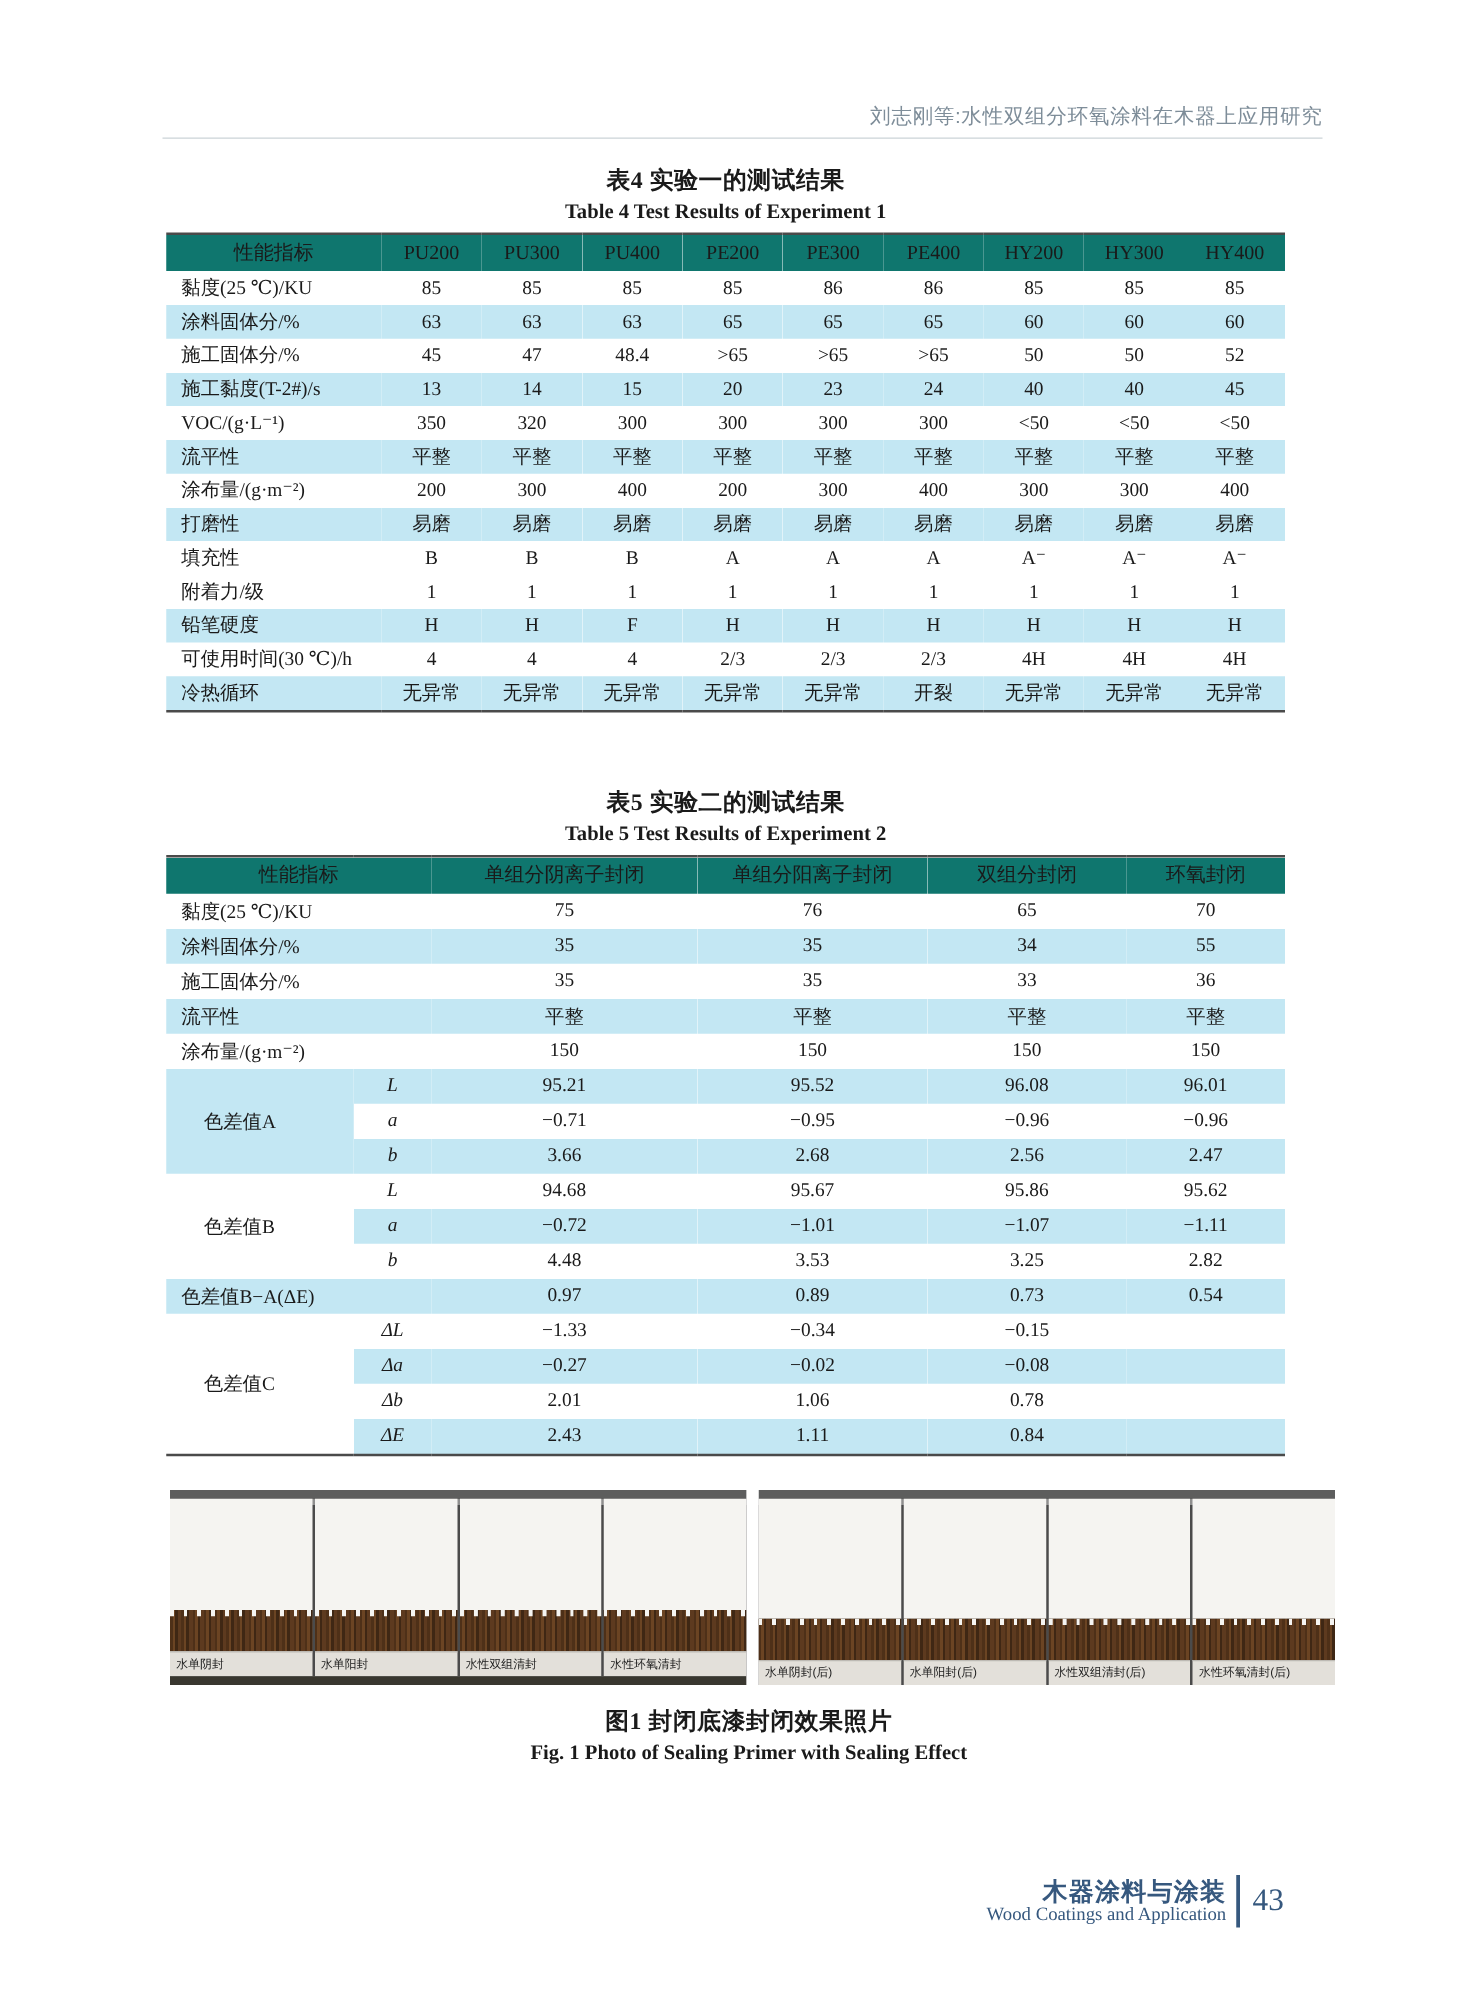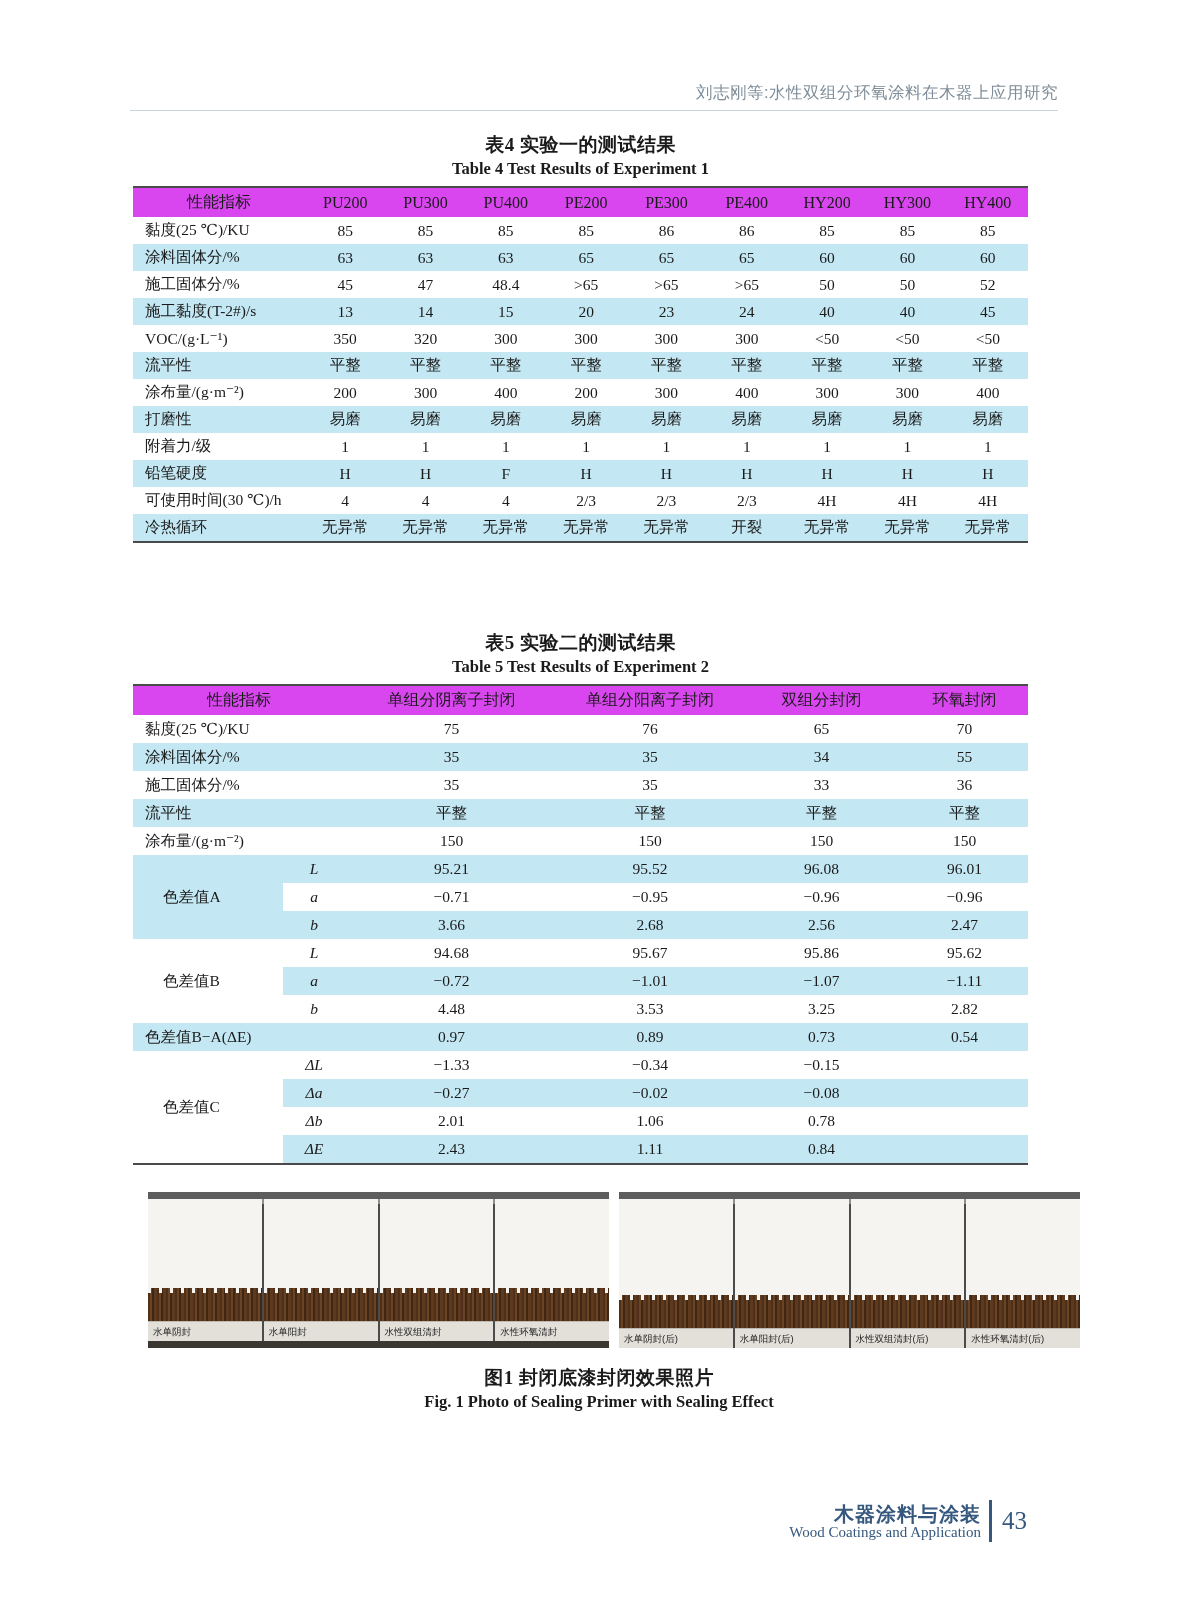--- a/index.html
+++ b/index.html
@@ -20,30 +20,30 @@
   .cap-en{text-align:center;font-weight:bold;font-size:16.5px;line-height:24px;margin-bottom:5px;
           font-family:"Liberation Serif","DejaVu Serif",serif;}
 
   table{border-collapse:collapse;width:895px;table-layout:fixed;
         border-top:2px solid #4a4a4a;border-bottom:2px solid #4a4a4a;}
   th,td{padding:0 2px;font-weight:normal;text-align:center;overflow:hidden;white-space:nowrap;}
   .t4 th{height:29px;font-size:16px;}
   .t4 td{height:27px;font-size:15.5px;}
   .t5 th{height:29px;font-size:16px;}
   .t5 td{height:28px;font-size:15.5px;}
-  thead tr{background:#d946ef;}
+  thead tr{background:#0f766e;}
   tr.blue td{background:#c3e7f3;}
   td.blue{background:#c3e7f3;}
   td.white{background:#ffffff;}
   .row-label{text-align:left;padding-left:12px;}
   .group-label{text-align:left;padding-left:30px;margin-left:25px;}
   .sub-label{font-style:italic;text-align:center;}
 
   
-  .figure-row{position:absolute;top:1192px;left:148px;width:932px;height:156px;
+  .figure-row{position:absolute;top:1192px;left:136px;width:932px;height:156px;
               display:flex;gap:10px;}
   .photo{flex:1;position:relative;background:#9d9d9d;display:flex;flex-direction:column;}
   .panels{flex:1;display:flex;gap:2px;background:#4b4b4b;padding-top:7px;
           background:linear-gradient(#5d5d5d 0 7px,#8f8f8f 7px 12px,#4b4b4b 12px);}
   .panel{flex:1;display:flex;flex-direction:column;}
   .panel-white{flex:1;background:#f5f4f1;}
   .panel-wood{height:33px;
      background-image:
        repeating-linear-gradient(90deg,#f5f4f1 0 3px,rgba(0,0,0,0) 3px 11px),
        repeating-linear-gradient(90deg,#4e3018 0 2px,#6b4423 2px 4px,#3f2714 4px 6px,#5d3a1f 6px 9px);
@@ -186,20 +186,32 @@
             <td>易磨</td>
             <td>易磨</td>
             <td>易磨</td>
             <td>易磨</td>
             <td>易磨</td>
             <td>易磨</td>
             <td>易磨</td>
             <td>易磨</td>
           </tr>
           <tr>
+            <td class="row-label">填充性</td>
+            <td>B</td>
+            <td>B</td>
+            <td>B</td>
+            <td>A</td>
+            <td>A</td>
+            <td>A</td>
+            <td>A⁻</td>
+            <td>A⁻</td>
+            <td>A⁻</td>
+          </tr>
+          <tr>
             <td class="row-label">附着力/级</td>
             <td>1</td>
             <td>1</td>
             <td>1</td>
             <td>1</td>
             <td>1</td>
             <td>1</td>
             <td>1</td>
             <td>1</td>
             <td>1</td>

